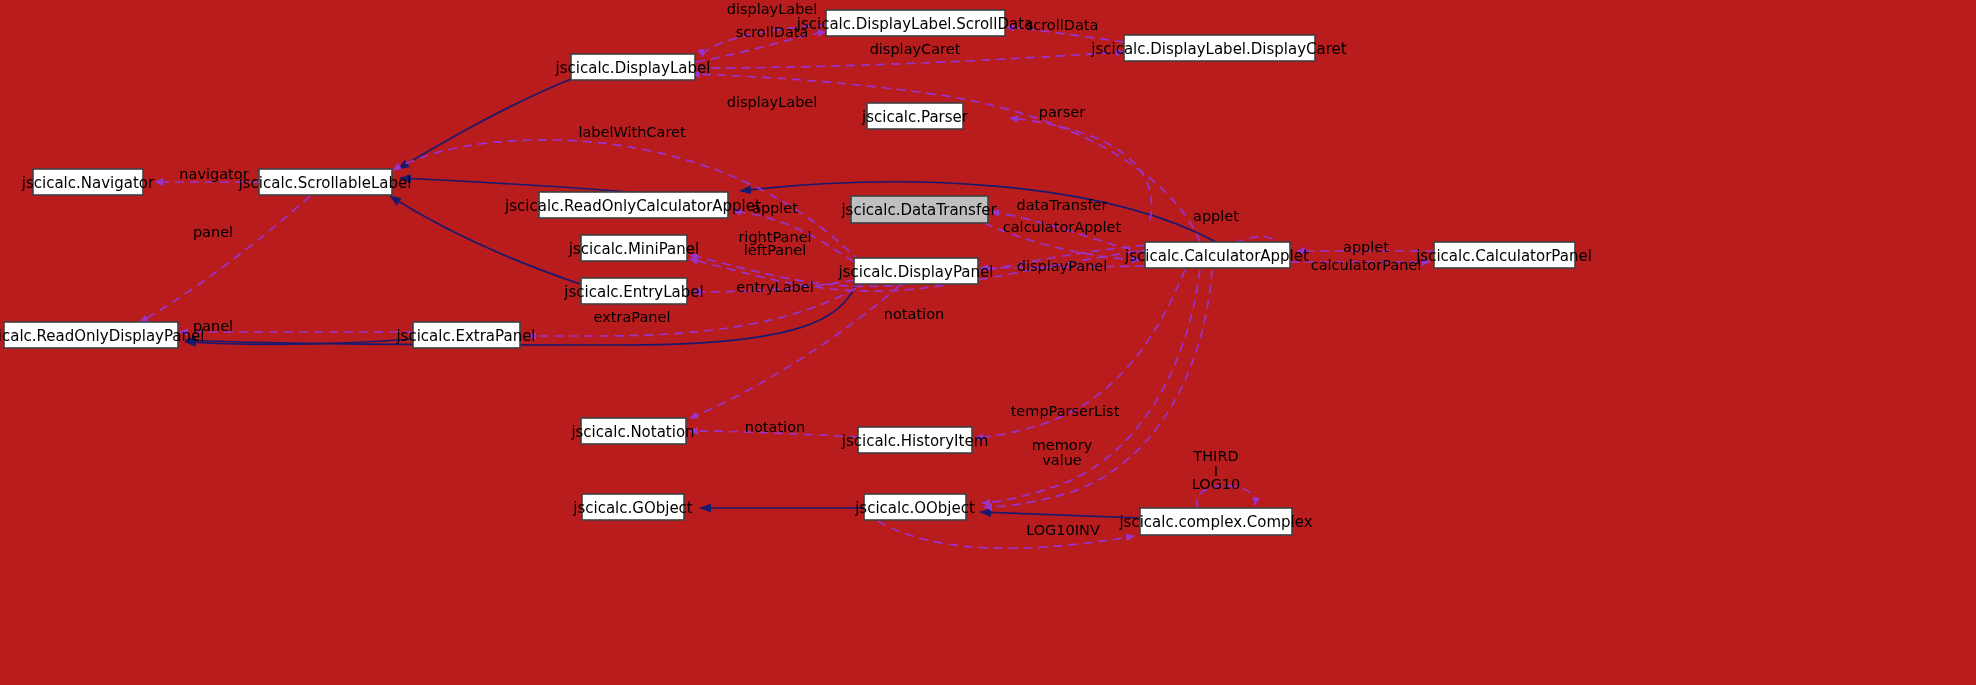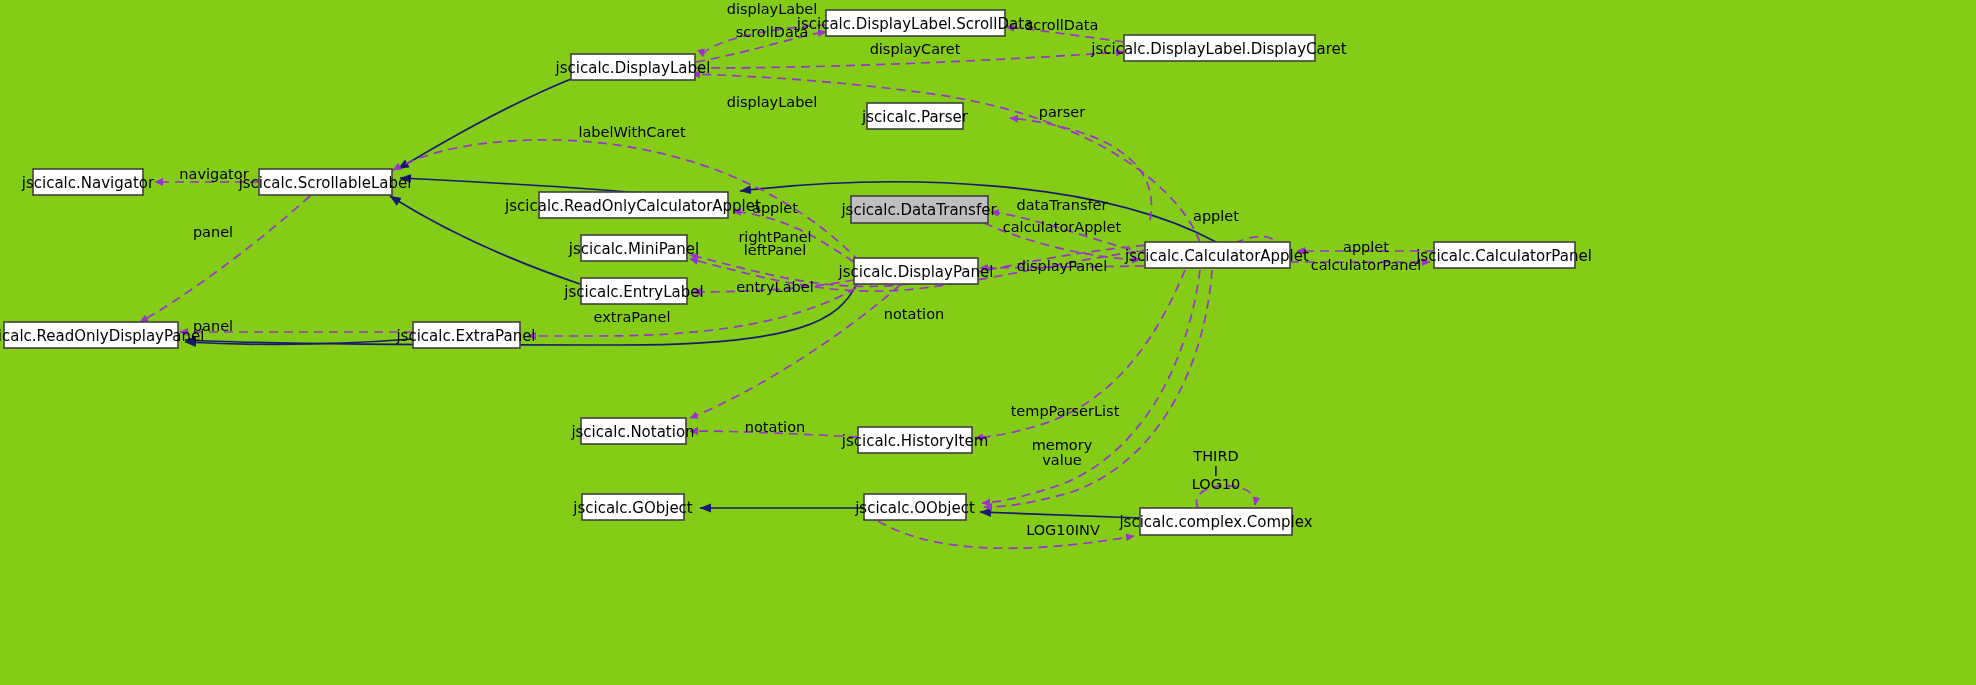--- a/index.html
+++ b/index.html
@@ -7,21 +7,21 @@
     padding: 0;
     background: #ffffff;
   }
   body {
     font-family: "DejaVu Sans", "Liberation Sans", sans-serif;
   }
   #diagram-root {
     position: relative;
     width: 1976px;
     height: 685px;
-    background: #84cc16;
+    background: #b91c1c;
     overflow: hidden;
   }
   svg.graph {
     position: absolute;
     left: 0;
     top: 0;
     width: 1976px;
     height: 685px;
   }
   .nodebox rect {

